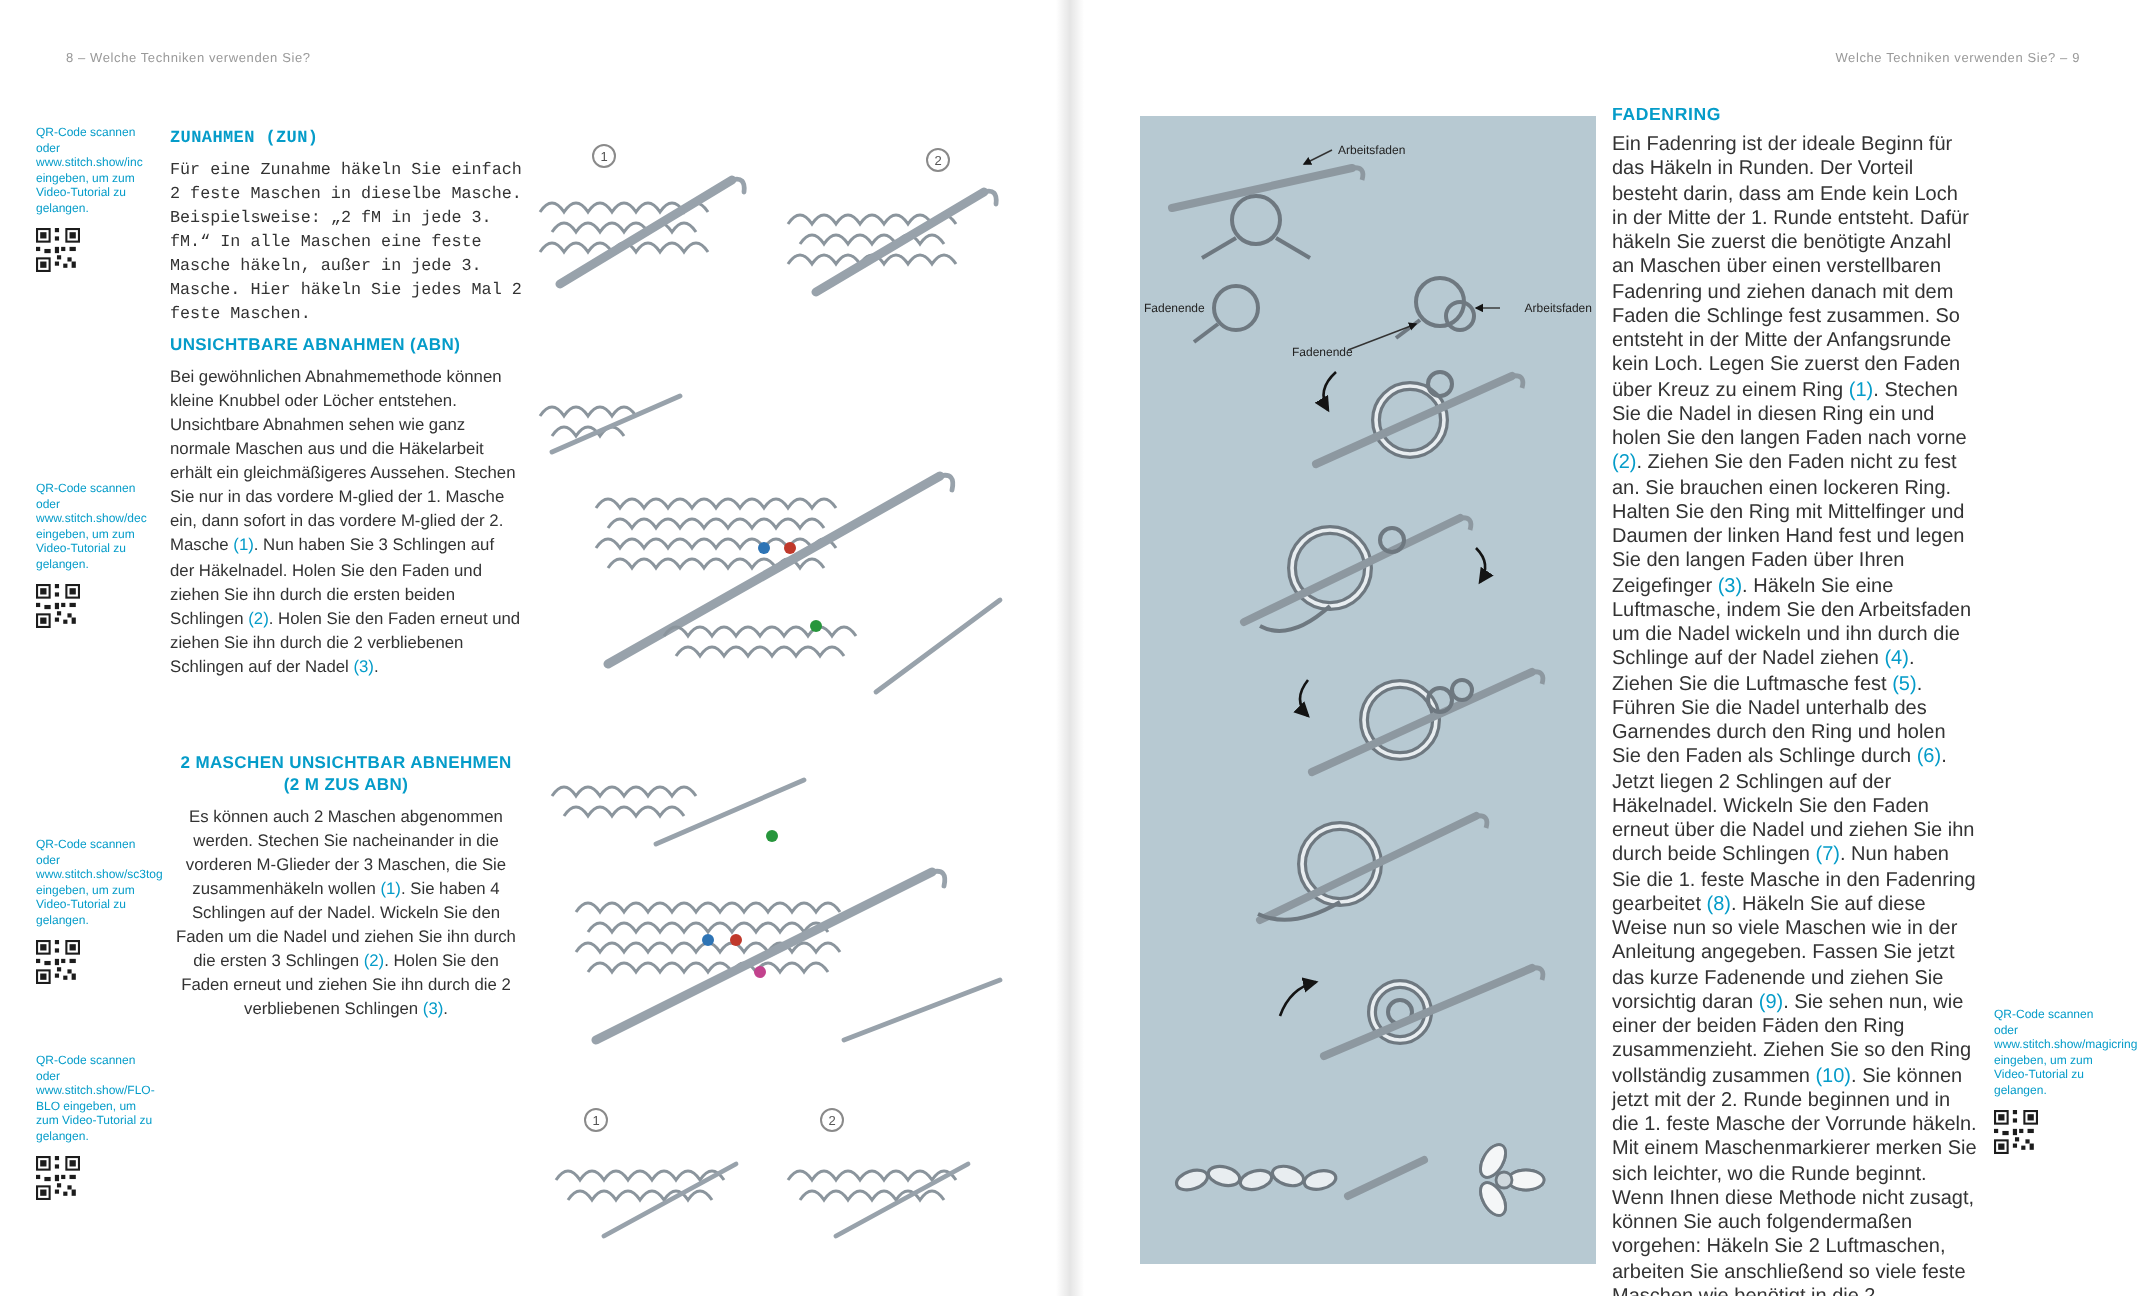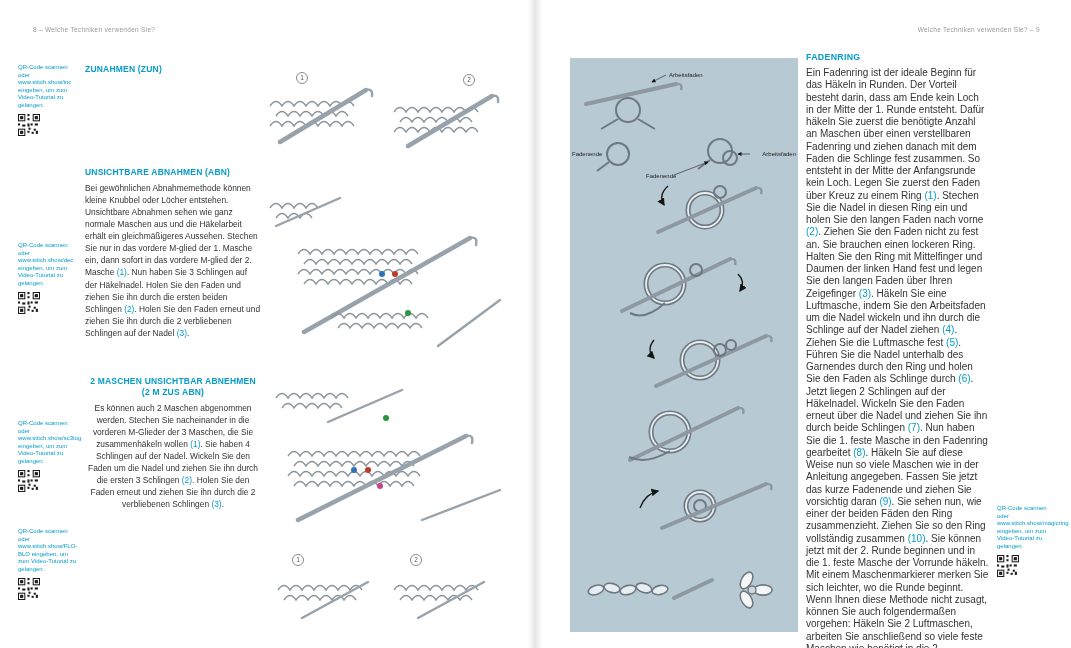--- a/index.html
+++ b/index.html
@@ -29,21 +29,21 @@
 
   
   .section{position:absolute;width:176px;}
   .section h3{
     color:var(--accent);font-size:8.5px;line-height:10.8px;font-weight:bold;
     text-transform:uppercase;margin-bottom:4px;letter-spacing:.2px;
   }
   .section p{font-size:8.4px;line-height:12.1px;color:#333;}
   .ref{color:var(--accent);}
 
-  .sec-1{left:85px;top:64px;}
+  .sec-1{left:85px;top:64px;font-family:Liberation Mono, monospace;}
   .sec-2{left:85px;top:167px;}
   .sec-3{left:85px;top:376px;text-align:center;}
   .sec-4{left:85px;top:528px;}
 
   
   .qr-note{position:absolute;width:60px;}
   .qr-note p{color:var(--accent);font-size:6px;line-height:7.6px;}
   .qr-note svg.qr{width:22px;height:22px;margin-top:4px;display:block;}
   .qrn-1{left:18px;top:64px;}
   .qrn-2{left:18px;top:242px;}
@@ -145,20 +145,21 @@
 </div>
 <div class="qr-note qrn-4">
   <p>QR-Code scannen oder www.stitch.show/FLO-BLO eingeben, um zum Video-Tutorial zu gelangen.</p>
   <svg class="qr" viewBox="0 0 21 21">
       <use href="#qr"></use>
     </svg>
 </div>
 
 <div class="section sec-1">
   <h3>ZUNAHMEN (ZUN)</h3>
+  <p>Für eine Zunahme häkeln Sie einfach 2 feste Maschen in dieselbe Masche. Beispielsweise: „2 fM in jede 3. fM.“ In alle Maschen eine feste Masche häkeln, außer in jede 3. Masche. Hier häkeln Sie jedes Mal 2 feste Maschen.</p>
 </div>
 <div class="section sec-2">
   <h3>UNSICHTBARE ABNAHMEN (ABN)</h3>
   <p>Bei gewöhnlichen Abnahmemethode können kleine Knubbel oder Löcher entstehen. Unsichtbare Abnahmen sehen wie ganz normale Maschen aus und die Häkelarbeit erhält ein gleichmäßigeres Aussehen. Stechen Sie nur in das vordere M-glied der 1. Masche ein, dann sofort in das vordere M-glied der 2. Masche <span class="ref">(1)</span>. Nun haben Sie 3 Schlingen auf der Häkelnadel. Holen Sie den Faden und ziehen Sie ihn durch die ersten beiden Schlingen <span class="ref">(2)</span>. Holen Sie den Faden erneut und ziehen Sie ihn durch die 2 verbliebenen Schlingen auf der Nadel <span class="ref">(3)</span>.</p>
 </div>
 <div class="section sec-3">
   <h3>2 MASCHEN UNSICHTBAR ABNEHMEN (2 M ZUS ABN)</h3>
   <p>Es können auch 2 Maschen abgenommen werden. Stechen Sie nacheinander in die vorderen M-Glieder der 3 Maschen, die Sie zusammenhäkeln wollen <span class="ref">(1)</span>. Sie haben 4 Schlingen auf der Nadel. Wickeln Sie den Faden um die Nadel und ziehen Sie ihn durch die ersten 3 Schlingen <span class="ref">(2)</span>. Holen Sie den Faden erneut und ziehen Sie ihn durch die 2 verbliebenen Schlingen <span class="ref">(3)</span>.</p>
 </div>
 <div class="section sec-4">

